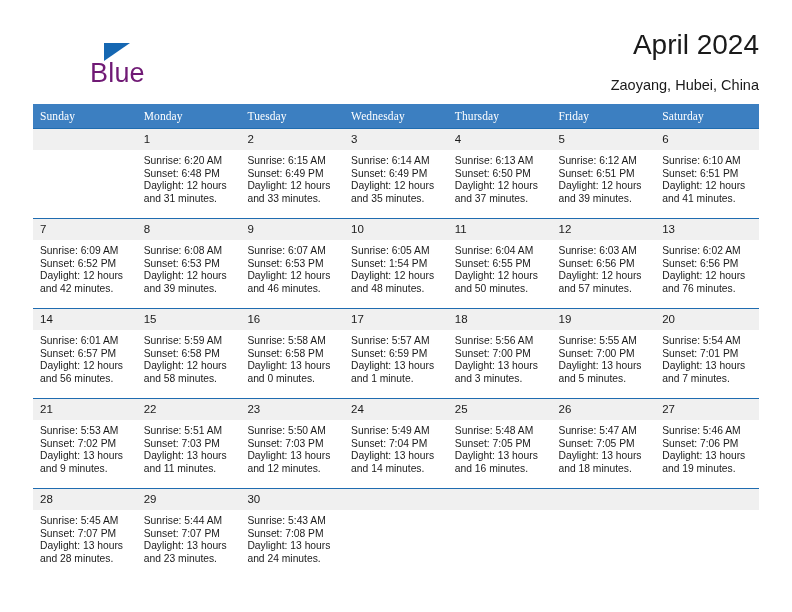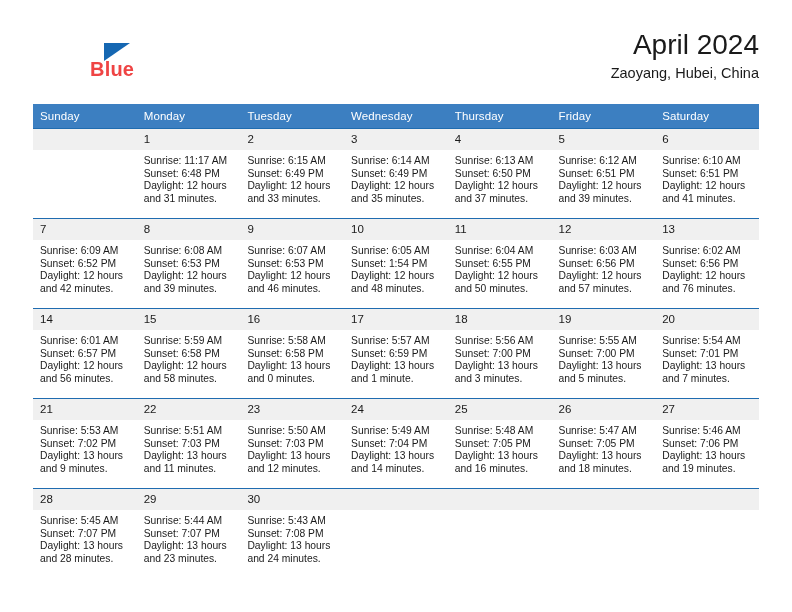--- a/index.html
+++ b/index.html
@@ -53,44 +53,43 @@
     top: 9px;
     width: 0;
     height: 0;
     border-left: 26px solid #1567b2;
     border-bottom: 18px solid transparent;
   }
   .logo-blue {
     position: absolute;
     left: 57px;
     top: 24px;
-    font-size: 20px;
-    color: #ef4444;
+    font-size: 27px;
+    color: #701a75;
     letter-spacing: 0.2px;
-    font-weight: bold;
   }
 
   .title-block {
     position: absolute;
     right: 0;
     top: 0;
     text-align: right;
   }
   .cal-title {
     font-size: 28px;
     font-weight: normal;
     color: #1a1a1a;
     line-height: 34px;
     white-space: nowrap;
   }
   .cal-subtitle {
     font-size: 14.5px;
     color: #1a1a1a;
     line-height: 22px;
-    margin-top: 0;
+    margin-top: 12px;
     white-space: nowrap;
   }
 
   
   .calendar {
     position: absolute;
     left: 33px;
     top: 104px;
     width: 726px;
     border-collapse: collapse;
@@ -99,20 +98,21 @@
 
   .calendar th {
     background: #3c7fc1;
     color: #ffffff;
     font-size: 11.5px;
     font-weight: normal;
     text-align: left;
     padding: 5px 0 6px 7px;
     height: 13px;
     letter-spacing: 0.1px;
+    font-family: Liberation Serif, serif;
   }
 
   .calendar td {
     vertical-align: top;
     padding: 0;
     width: 103.7px;
   }
 
   .week-row > td {
     border-top: 1px solid #1f6cb0;
@@ -183,21 +183,21 @@
         <tr class="week-row">
           <td>
             <div class="cell-inner">
               <div class="daynum empty">&nbsp;</div>
             </div>
           </td>
           <td>
             <div class="cell-inner">
               <div class="daynum">1</div>
               <div class="details">
-                <div>Sunrise: 11:17 AM</div>
+                <div>Sunrise: 6:20 AM</div>
                 <div>Sunset: 6:48 PM</div>
                 <div>Daylight: 12 hours</div>
                 <div>and 31 minutes.</div>
               </div>
             </div>
           </td>
           <td>
             <div class="cell-inner">
               <div class="daynum">2</div>
               <div class="details">

